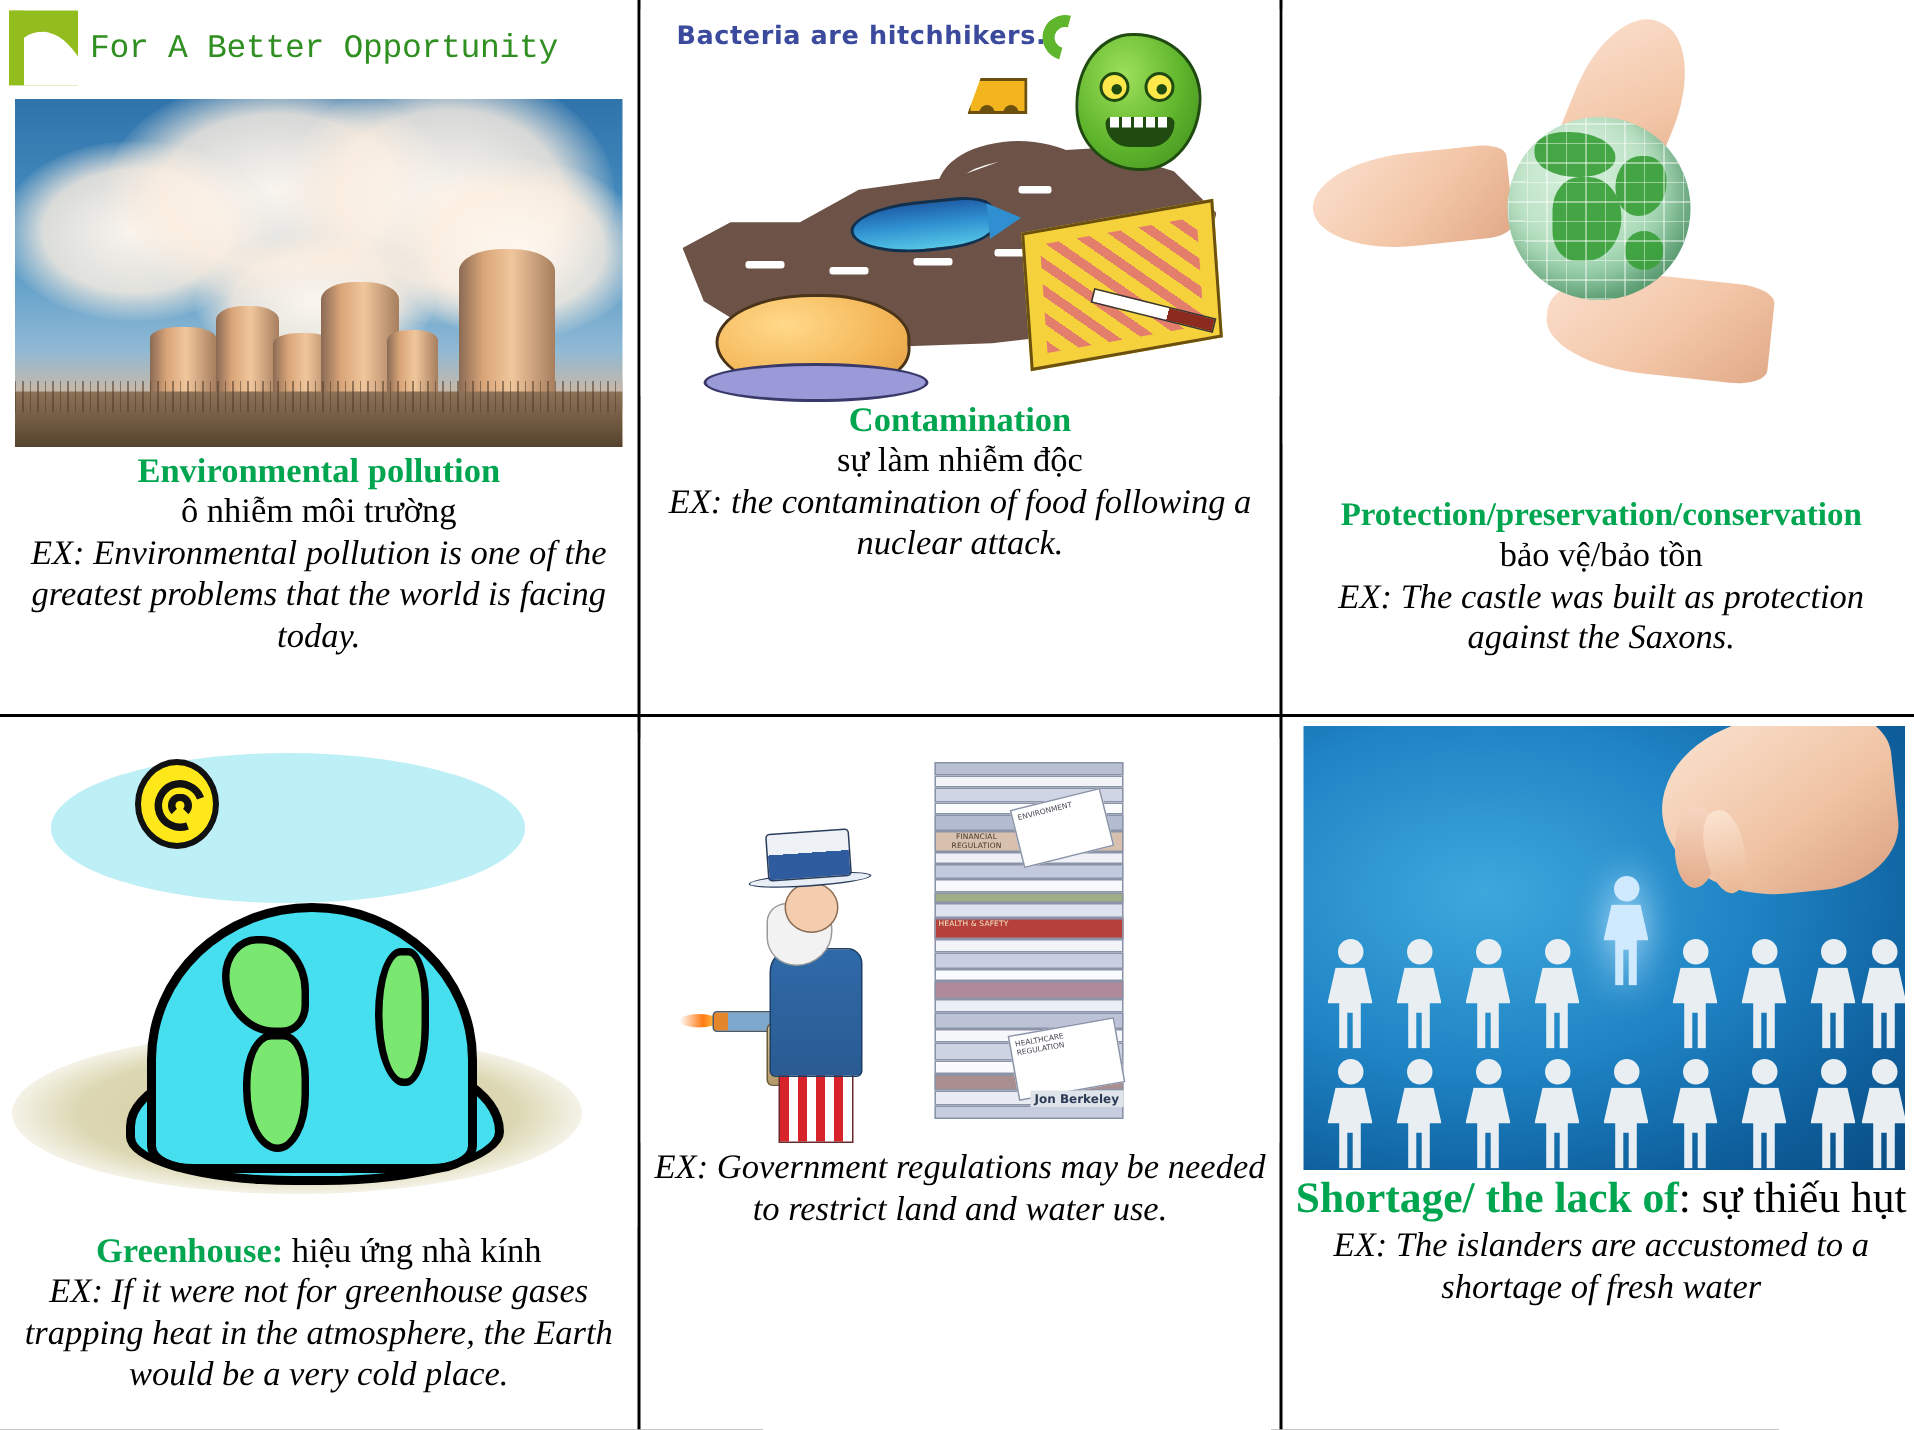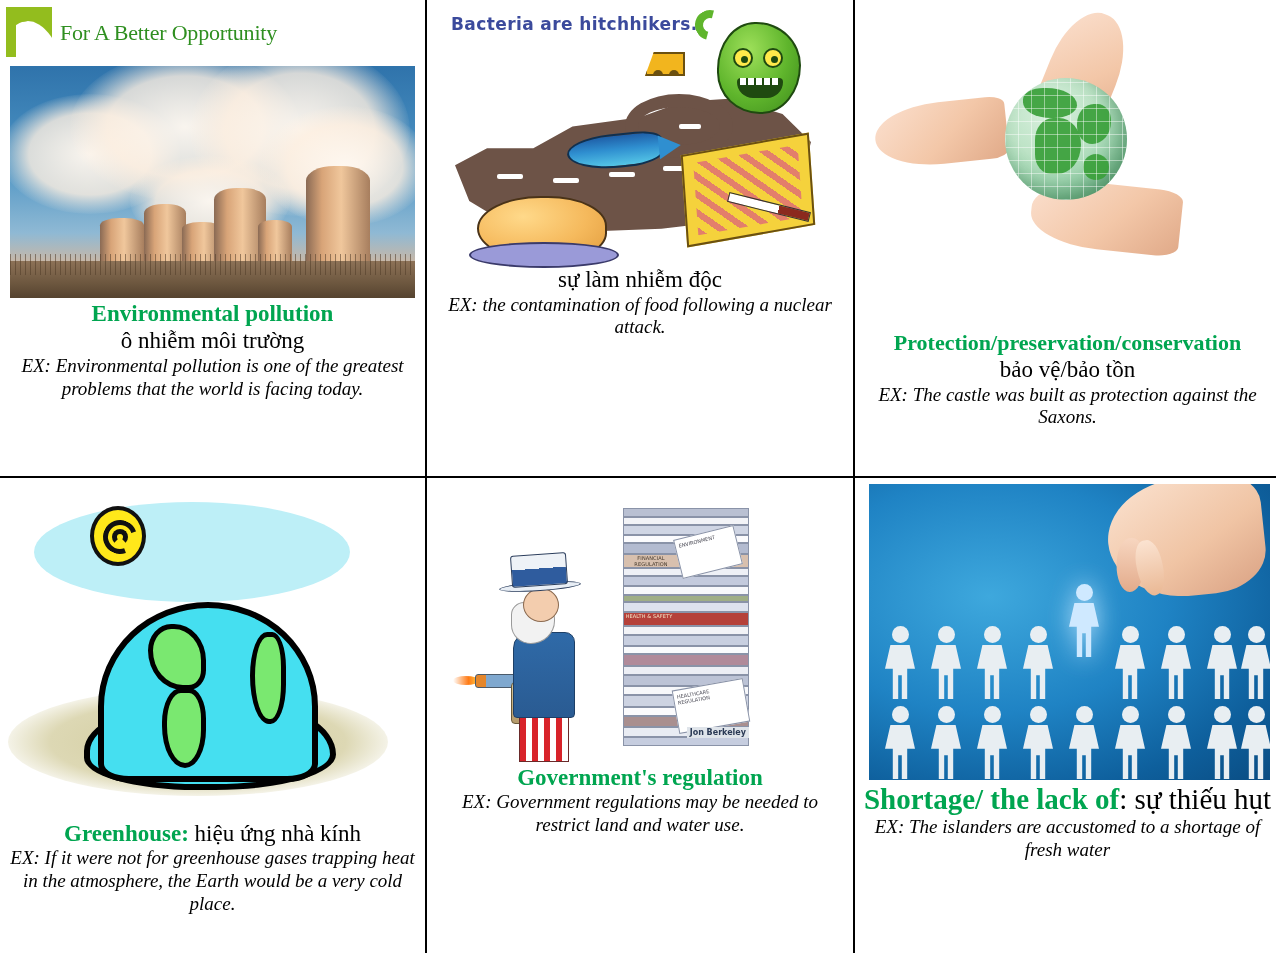--- a/index.html
+++ b/index.html
@@ -57,21 +57,21 @@
   }
   .logo-text { line-height: 1; }
   .logo-title {
     font-family: "Liberation Sans", "DejaVu Sans", sans-serif;
     font-weight: bold;
     font-size: 27px;
     color: #0a6b0a;
     letter-spacing: -0.2px;
   }
   .logo-sub {
-    font-family: Liberation Serif, serif;
+    font-family: Liberation Mono, monospace;
     font-size: 22px;
     color: #2f8f20;
     margin-top: 2px;
     letter-spacing: -0.2px;
   }
 
   
   .art { position: relative; flex: none; }
 
   
@@ -353,21 +353,21 @@
     color: #000; font-weight: normal;
   }
   .viet {
     color: #000;
     font-size: 23px;
     line-height: 1.2;
   }
   .ex {
     color: #000;
     font-style: italic;
-    font-size: 19px;
+    font-size: 23px;
     line-height: 1.2;
   }
   .c1 .caption { padding-top: 2px; }
   .c2 .caption { padding-top: 2px; }
   .c3 .term { font-size: 22px; margin-top: 32px; }
   .c6 .term { font-size: 29px; }
 </style>
 </head>
 <body>
 
@@ -437,20 +437,21 @@
             <div class="pupil"></div>
           </div>
         <div class="eye r">
             <div class="pupil"></div>
           </div>
         <div class="mouth"></div>
       </div>
     </div>
 
     <div class="caption">
+      <div class="term">Contamination</div>
       <div class="viet">sự làm nhiễm độc</div>
       <div class="ex">
         <span>EX:</span>
         <span>the contamination of food following a nuclear attack.</span>
       </div>
     </div>
   </div>
 
   <div class="cell c3">
     <div class="art art-hands">
@@ -545,21 +546,20 @@
         <div class="sheet" style="top:235px; height:9px;  background:#c6cddf;"></div>
 
         <div class="loose-paper" style="left:54px; top:30px; width:62px; height:40px; transform: rotate(-14deg);">ENVIRONMENT</div>
         <div class="loose-paper" style="left:52px; top:182px; width:72px; height:44px; transform: rotate(-10deg);">HEALTHCARE REGULATION</div>
 
         <div class="artist-sig">Jon Berkeley</div>
       </div>
     </div>
 
     <div class="caption">
-      <div class="term">Government's regulation</div>
       <div class="ex">
         <span>EX:</span>
         <span>Government regulations may be needed to  restrict land and water use.</span>
       </div>
     </div>
   </div>
 
   <div class="cell c6">
     <div class="art art-people">
       <div class="big-hand">

